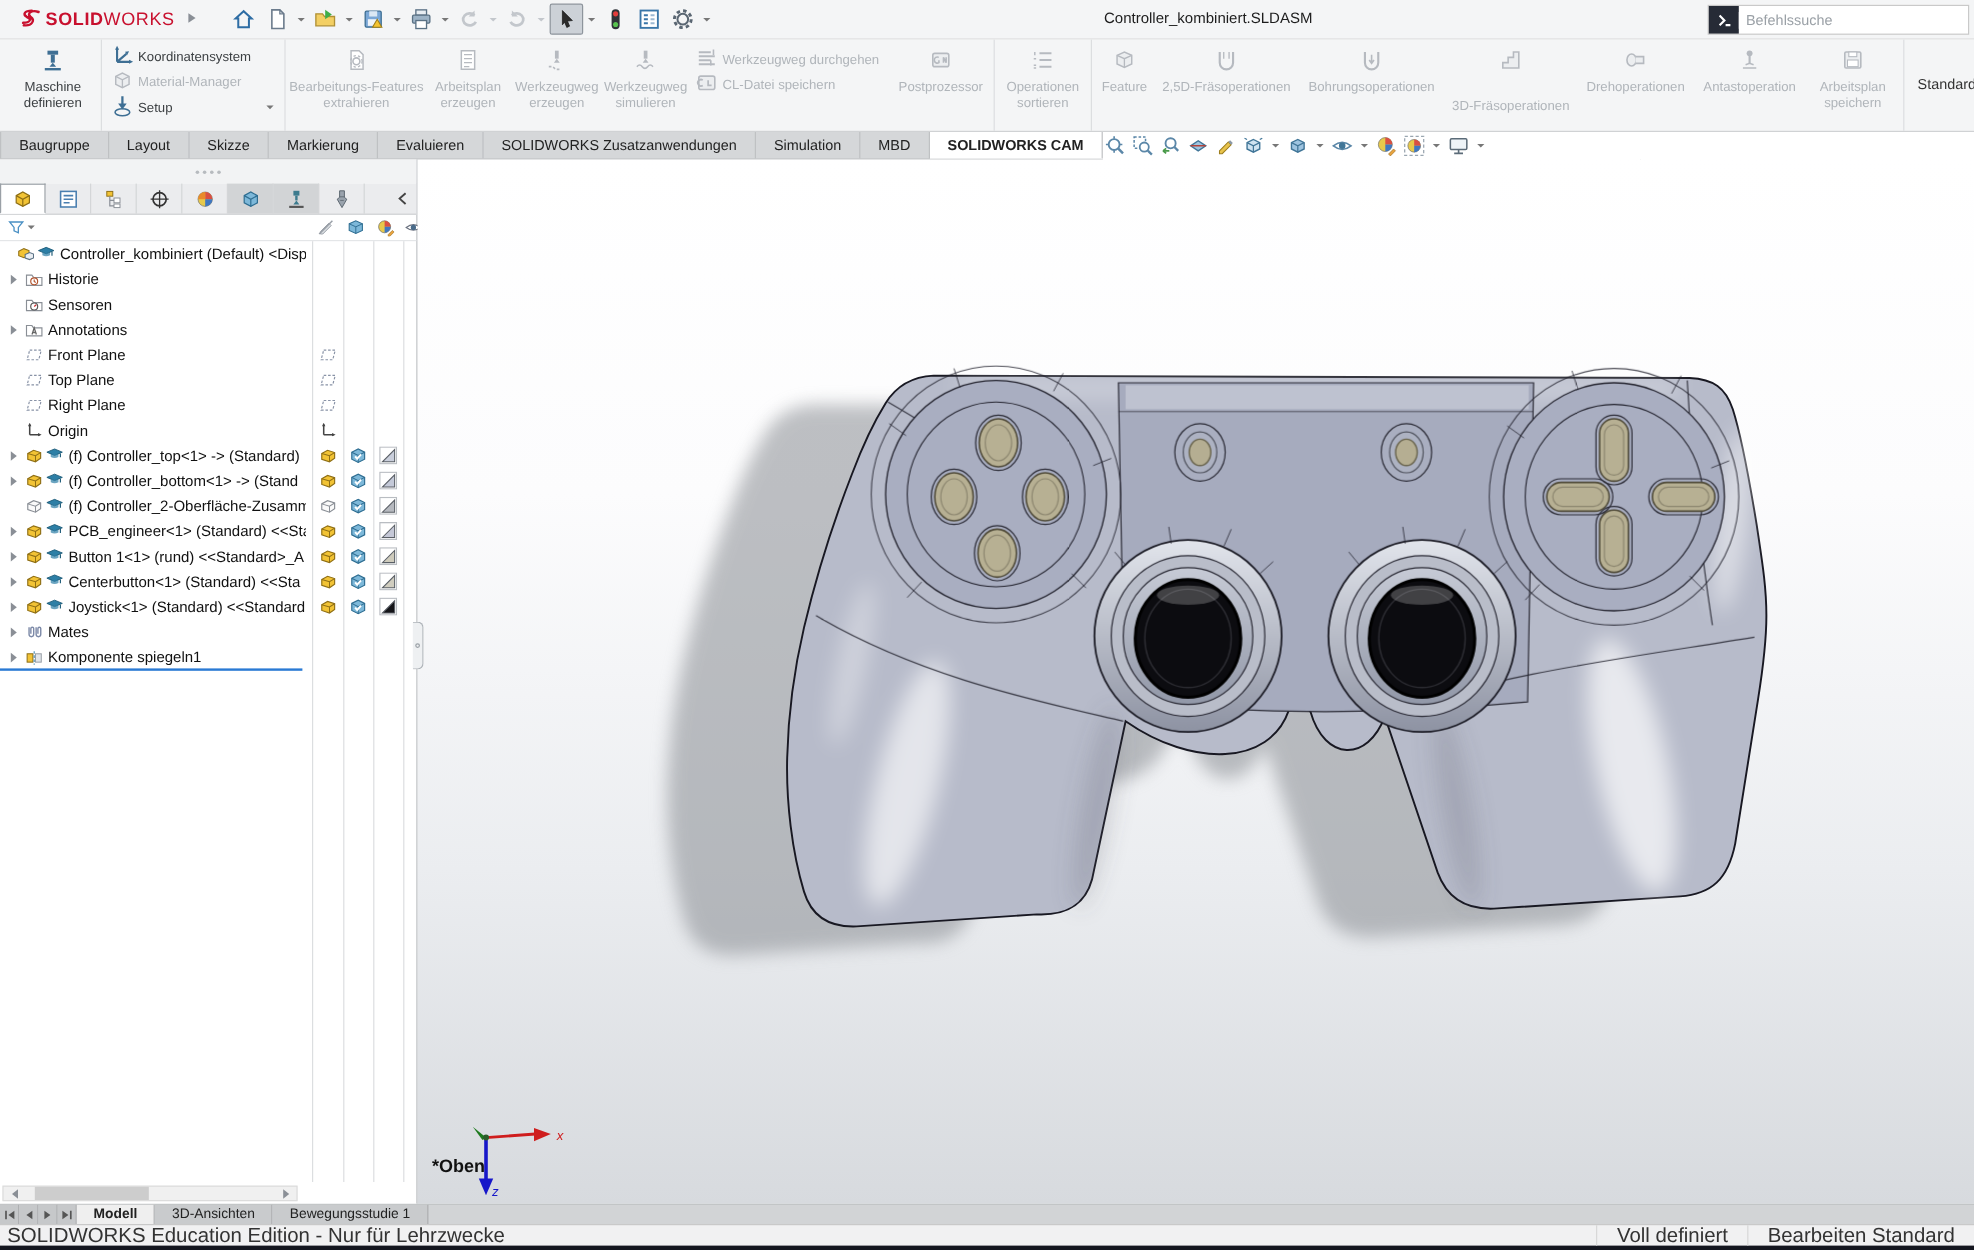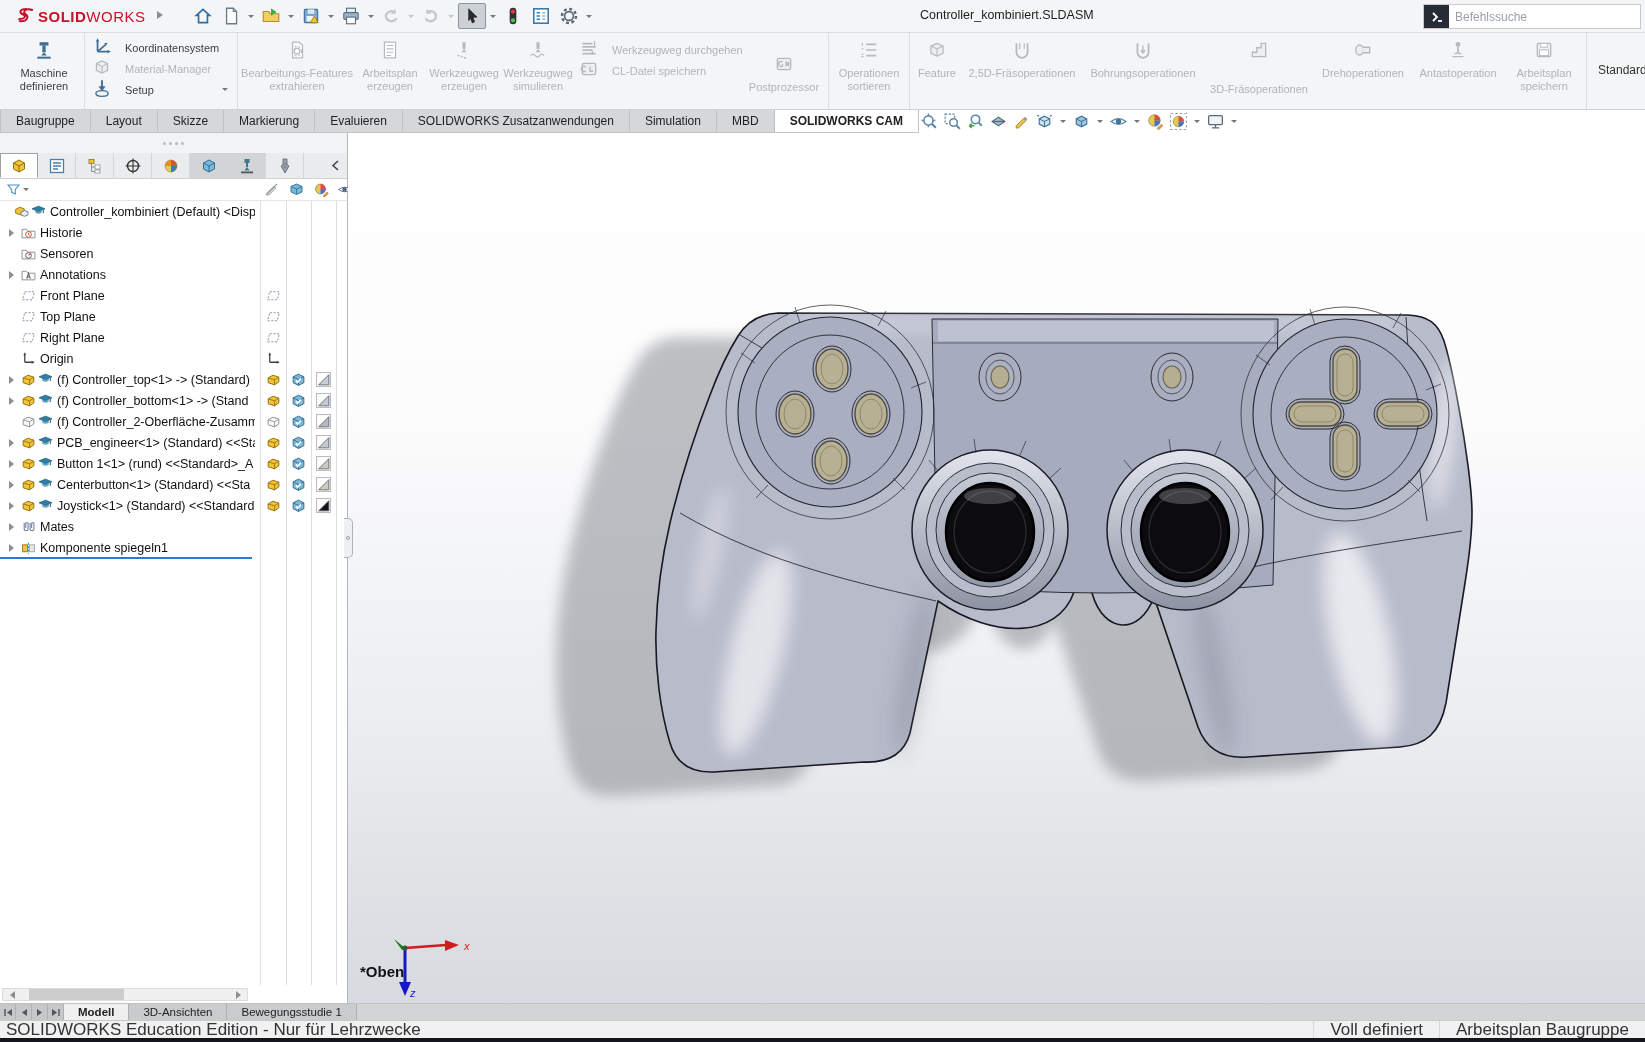--- a/index.html
+++ b/index.html
@@ -26,21 +26,21 @@
 
   
   .ribbon{height:77px;background:#f4f5f6;border-bottom:1px solid #d0d2d4;display:flex;align-items:stretch;position:relative;padding-left:4px}
   .rgroup{display:flex;align-items:flex-start;border-right:1px solid #dcdee0;padding:2px 3px}
   .rgroup.rcol{flex-direction:column;justify-content:flex-start;padding-top:4px}
   .rbig{width:74px;display:flex;flex-direction:column;align-items:center;text-align:center;padding-top:5px;height:72px}
   .rbig .ric{height:24px}
   .rbig .rlbl{font-size:11px;line-height:1.15;margin-top:3px;color:#3c4043}
   .rbig.dis .rlbl{color:#b0b5ba}
   .rsmall{display:flex;align-items:center;height:21px;padding:0 4px;width:146px}
-  .rsmall .rlbl{font-size:11px;margin-left:13px;color:#3c4043;white-space:nowrap}
+  .rsmall .rlbl{font-size:11px;margin-left:3px;color:#3c4043;white-space:nowrap}
   .rsmall.dis .rlbl{color:#b0b5ba}
   .rstack{display:flex;flex-direction:column;margin-top:4px}
   .rstack .rsmall{width:168px}
   .rplain{display:flex;align-items:center;height:70px;padding:0 8px;font-size:12px;color:#333;white-space:nowrap}
   .rflyout{position:absolute;top:94px}
 
   
   .tabrow{height:23px;display:flex;background:#fff;position:relative}
   .tabstrip{display:flex;background:#d5d7d9;border-bottom:1px solid #c2c4c6}
   .ctab{padding:0 15px;line-height:22px;font-size:12px;color:#222;border-right:1px solid #bfc1c3;white-space:nowrap}
@@ -283,21 +283,21 @@
             <span class="rlbl">Werkzeugweg durchgehen</span>
           </div>
           <div class="rsmall dis">
             <span><svg width="20" height="20" viewBox="0 0 18 18">
                 <rect x="3" y="4" width="12" height="10" rx="1.5" fill="#eceef0" stroke="#b6bac0" stroke-width="1.2"></rect>
                 <path d="M6 7 a2.4 2.4 0 1 0 0 4 M10 7 v4 h2.6" stroke="#b6bac0" fill="none" stroke-width="1.3"></path>
               </svg></span>
             <span class="rlbl">CL-Datei speichern</span>
           </div>
         </div>
-        <div class="rbig dis" style="width: 82px; justify-content: center;">
+        <div class="rbig dis" style="width: 82px;">
           <span class="ric"><svg width="20" height="20" viewBox="0 0 18 18">
               <rect x="3" y="4" width="12" height="10" rx="1.5" fill="#eceef0" stroke="#b6bac0" stroke-width="1.2"></rect>
               <path d="M7.5 7 a2.3 2.3 0 1 0 0.1 4 l0 -1.8 M11 11 V7 l2 4 V7" stroke="#b6bac0" fill="none" stroke-width="1.2"></path>
             </svg></span>
           <div class="rlbl">Postprozessor</div>
         </div>
       </div>
       <div class="rgroup">
         <div class="rbig dis">
           <span class="ric"><svg width="20" height="20" viewBox="0 0 18 18">
@@ -1145,16 +1145,16 @@
     <div id="bottomtabs" style="display:flex">
         <div class="btab active">Modell</div>
         <div class="btab">3D-Ansichten</div>
         <div class="btab">Bewegungsstudie 1</div>
       </div>
   </div>
 
   <div class="statusbar">
     <span class="sleft">SOLIDWORKS Education Edition - Nur für Lehrzwecke</span>
     <span class="scell" id="scell0">Voll definiert</span>
-    <span class="scell" id="scell1">Arbeitsplan Baugruppe</span>
+    <span class="scell" id="scell1">Bearbeiten Standard</span>
   </div>
   <div class="darkstrip"></div>
 </div>
 
 </body></html>

